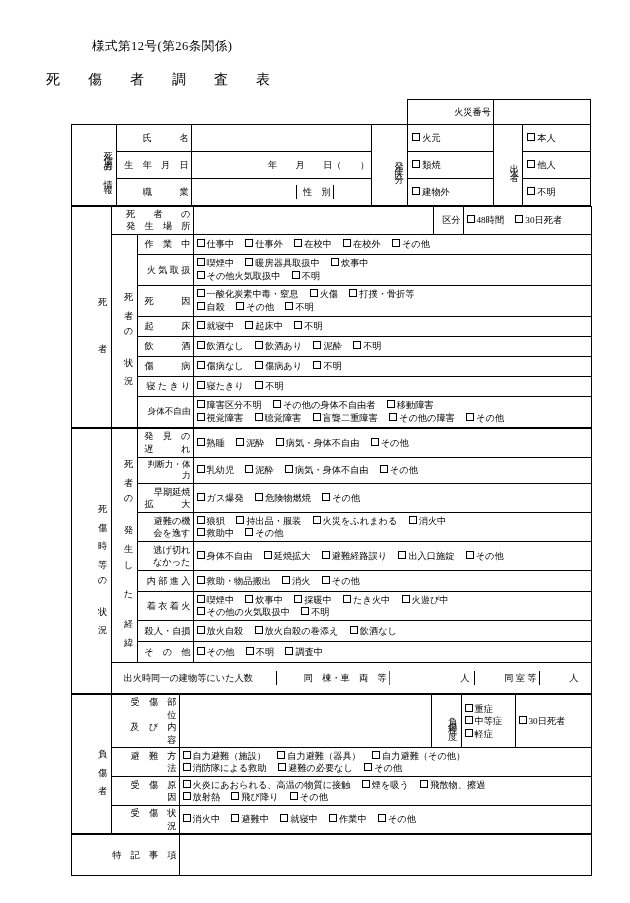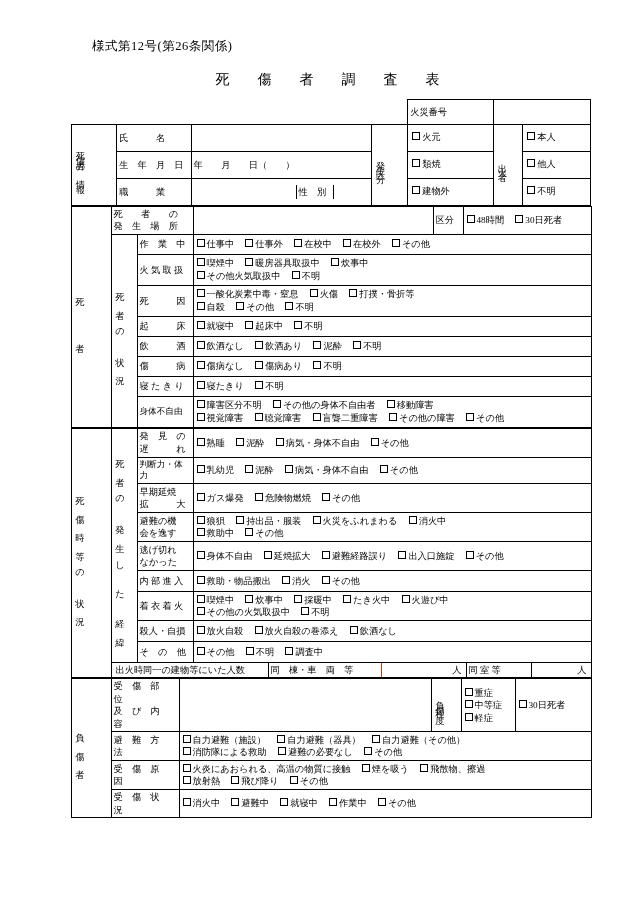--- a/index.html
+++ b/index.html
@@ -16,21 +16,20 @@
     left:16px;top:0;width:630px;height:775px;
     box-sizing:border-box;
     padding:28px 30px;
   }
   .formno{
     font-size:12.5px;
     margin:10px 0 0 46px;
     letter-spacing:0.5px;
   }
   .doctitle{
-    text-align:center;
     font-size:14px;
     letter-spacing:7px;
     margin:16px 0 10px 0;
   }
   table{
     border-collapse:collapse;
     table-layout:fixed;
   }
   td,th{
     border:1px solid #000;
@@ -52,24 +51,24 @@
   .cb span.box{
     display:inline-block;
     width:6px;height:6px;
     border:1px solid #000;
     margin-right:2px;
     position:relative;
     top:0px;
   }
   .opt{ display:inline-block; margin-right:9px; white-space:nowrap;}
   .opts{ padding:0 3px; }
-  .cc{text-align:left;}
+  .cc{text-align:right;}
   .tiny{font-size:8.6px;}
   .fire-no{ height:22px; }
-  .pad4{padding:3px 4px;font-family:Liberation Mono, monospace;}
+  .pad4{padding:3px 4px;}
   .r{text-align:right;}
 </style>
 </head>
 <body>
 
 <div class="page">
 
   <div class="formno">様式第12号(第26条関係)</div>
 
   <div class="doctitle">死　傷　者　調　査　表</div>
@@ -351,21 +350,21 @@
     </tr>
     <tr>
       <td class="cc" style="height:18px">そ　の　他</td>
       <td class="cb opts">
         <span class="opt"><span class="box"></span><span>その他</span></span>
         <span class="opt"><span class="box"></span><span>不明</span></span>
         <span class="opt"><span class="box"></span><span>調査中</span></span>
       </td>
     </tr>
     <tr>
-      <td colspan="3" style="padding:0">
+      <td colspan="3" style="padding:8px">
         <table style="width:100%;border:none">
           <tbody>
                 <tr>
             <td style="border:none;border-right:1px solid #000;width:150px;padding-left:4px">出火時同一の建物等にいた人数</td>
             <td class="cc" style="border:none;border-right:1px solid #c2410c;width:108px">同　棟・車　両　等</td>
             <td class="r" style="border:none;border-right:1px solid #000;width:78px;padding-right:4px"><span></span><span>人</span></td>
             <td class="cc" style="border:none;border-right:1px solid #000;width:60px">同 室 等</td>
             <td class="r" style="border:none;padding-right:4px"><span></span><span>人</span></td>
           </tr>
         </tbody>
@@ -432,14 +431,26 @@
         <span class="opt"><span class="box"></span><span>消火中</span></span>
         <span class="opt"><span class="box"></span><span>避難中</span></span>
         <span class="opt"><span class="box"></span><span>就寝中</span></span>
         <span class="opt"><span class="box"></span><span>作業中</span></span>
         <span class="opt"><span class="box"></span><span>その他</span></span>
       </td>
     </tr>
   </tbody>
     </table>
 
+  <table class="t-main">
+    <colgroup>
+      <col style="width:108px">
+      <col style="width:412px">
+    </colgroup>
+    <tbody>
+        <tr>
+      <td class="cc" style="height:38px">特　記　事　項</td>
+      <td></td>
+    </tr>
+  </tbody>
+    </table>
 
 </div>
 
 </body></html>

